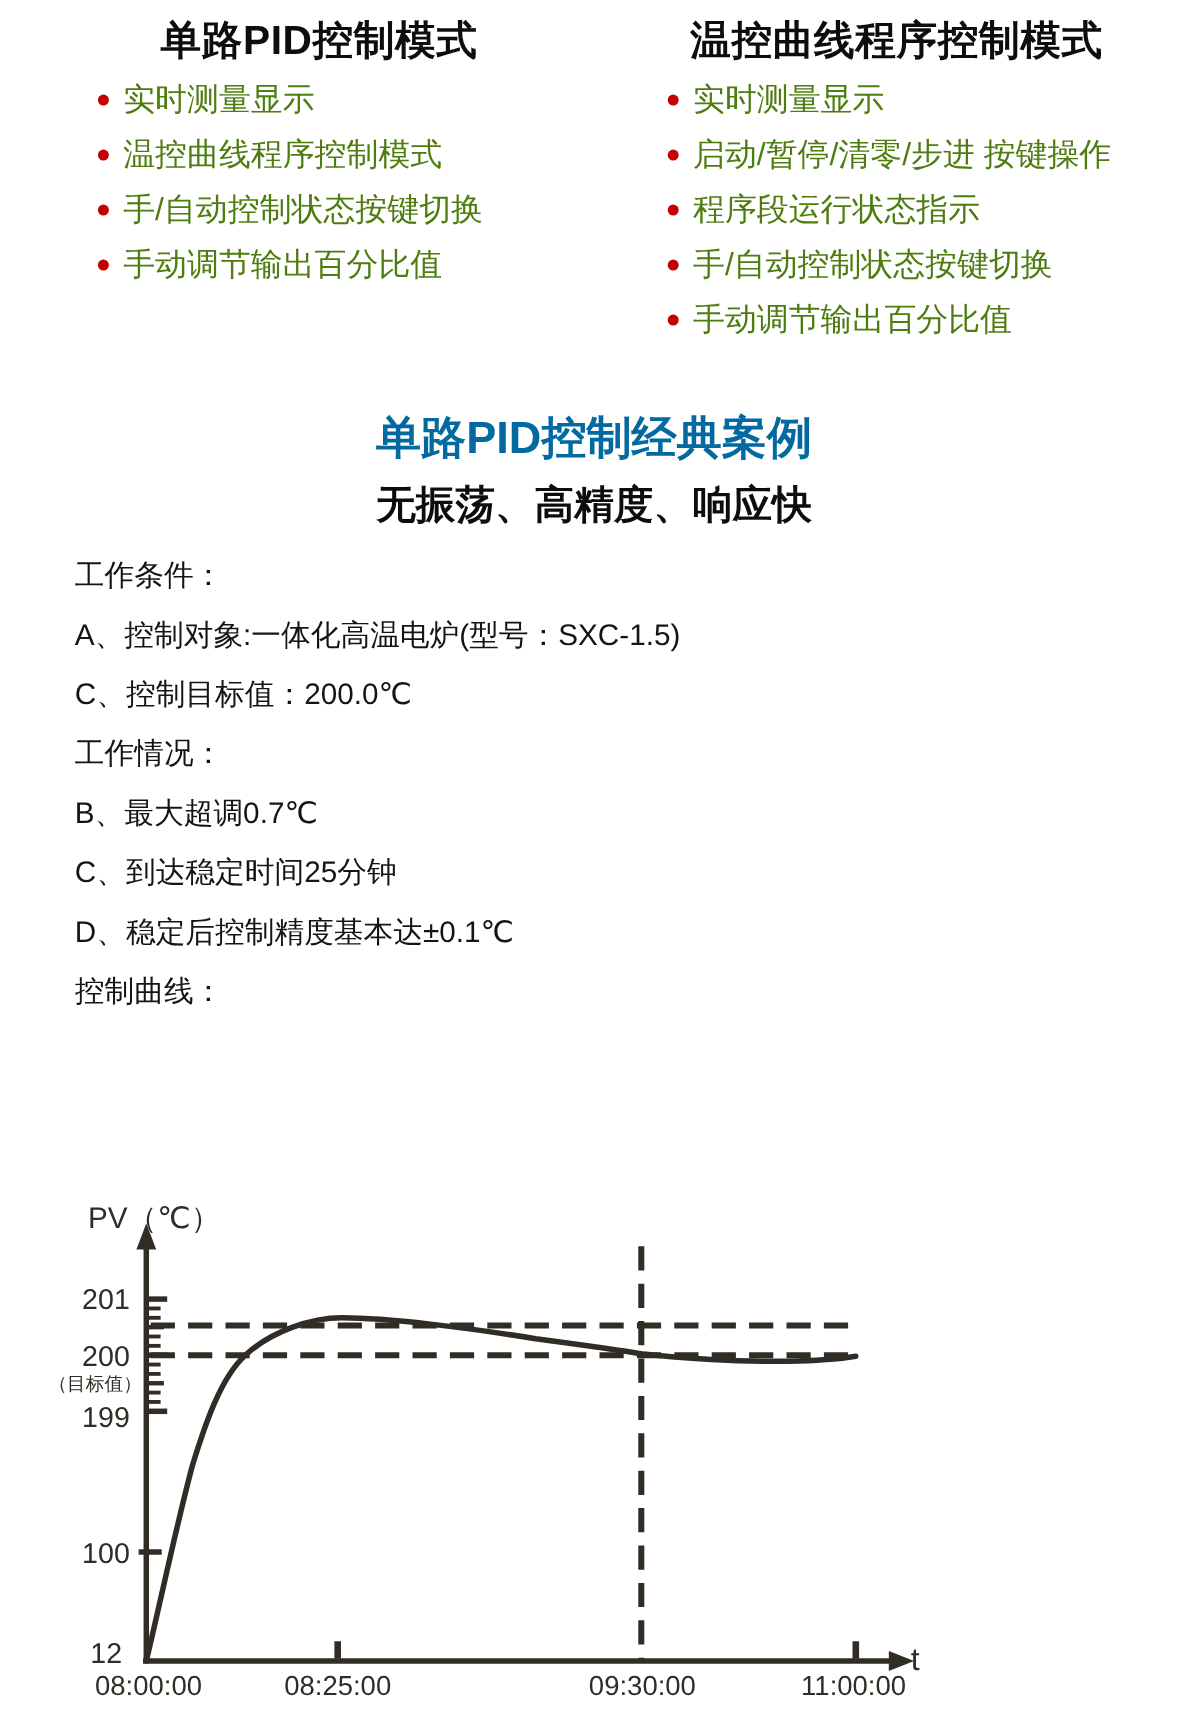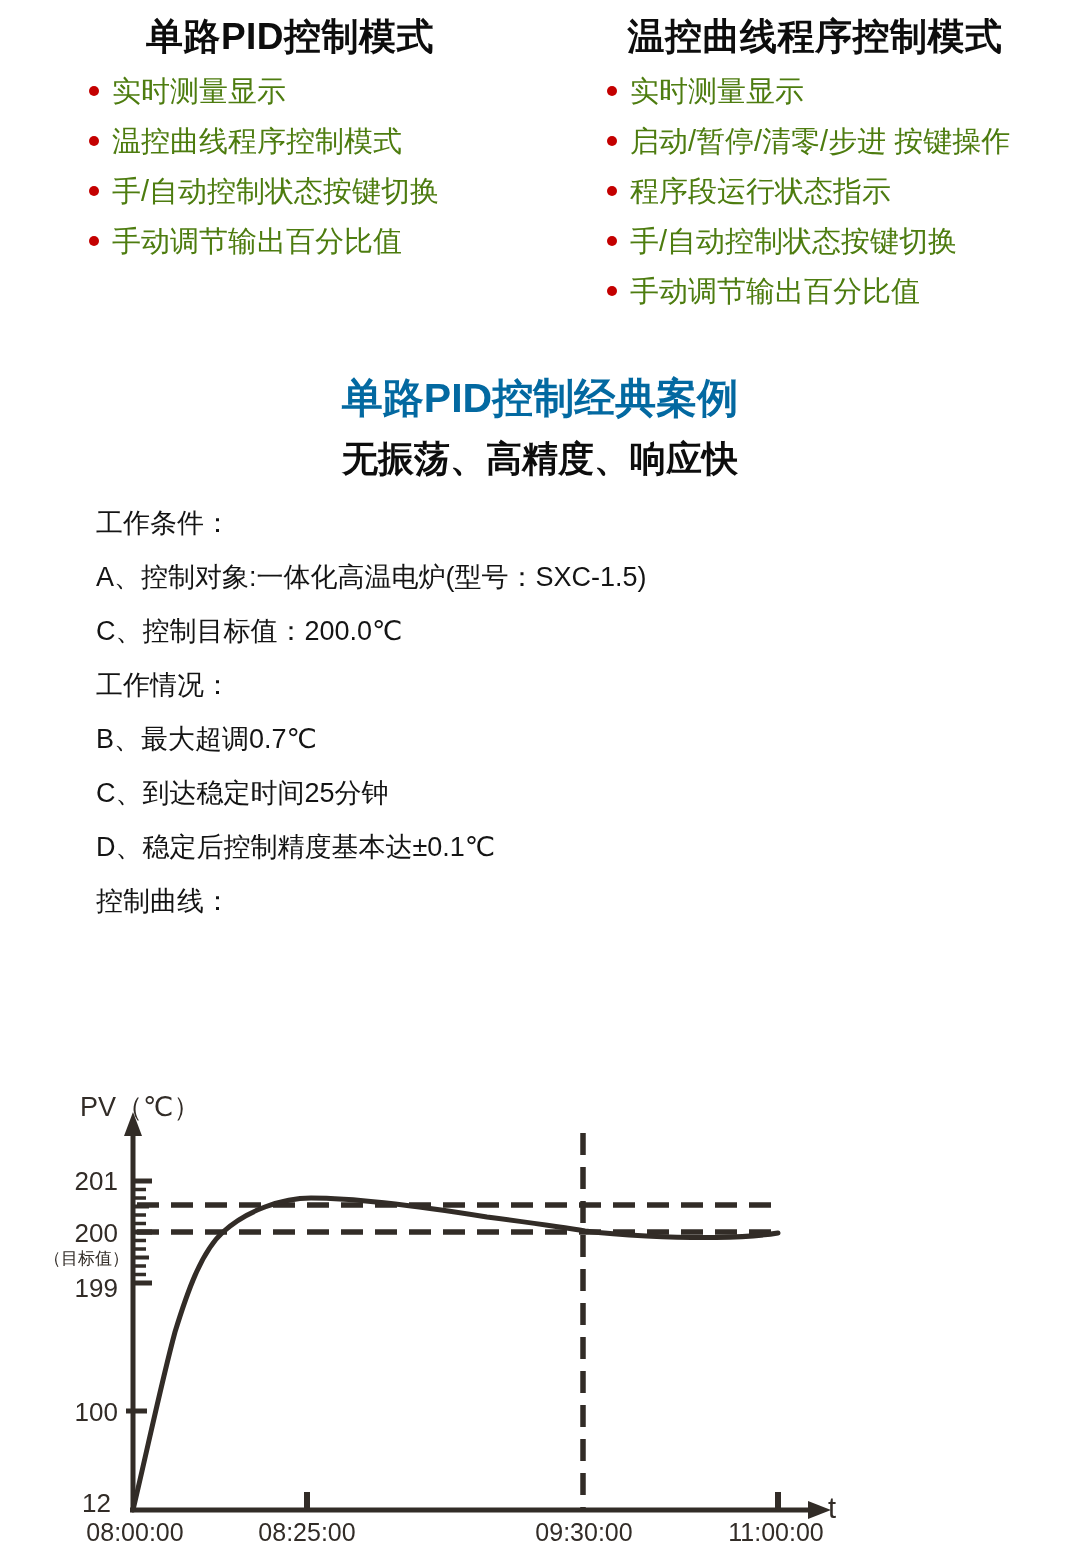--- a/index.html
+++ b/index.html
@@ -29,21 +29,21 @@
   .case-title {
     position:absolute; top:370px; left:0; width:1080px; margin:0;
     text-align:center; font-size:41px; font-weight:700; line-height:56px;
     color:#0369a1;
   }
   .case-subtitle {
     position:absolute; top:436px; left:0; width:1080px; margin:0;
     text-align:center; font-size:36px; font-weight:700; line-height:46px;
     color:#0d0d0d;
   }
-  .case-body { position:absolute; top:496px; left:68px; width:960px;margin-left:28px; }
+  .case-body { position:absolute; top:496px; left:68px; width:960px; }
   .case-body p { margin:0; font-size:27px; line-height:54px; color:#141414; white-space:nowrap; }
   
   .chart-svg { position:absolute; top:1080px; left:0; }
   .chart-svg text { fill:var(--chart-ink,#322c27); font-family:"Liberation Sans","DejaVu Sans",sans-serif; }
   .chart-svg .stroke { stroke:var(--chart-ink,#322c27); fill:none; }
   .chart-svg .fill   { fill:var(--chart-ink,#322c27); stroke:none; }
 </style>
 </head>
 <body>
 

